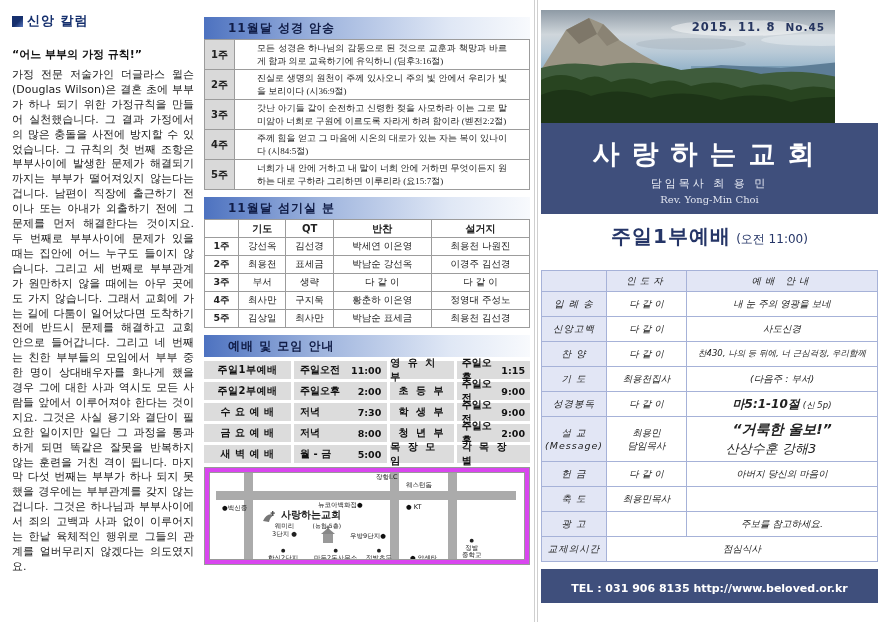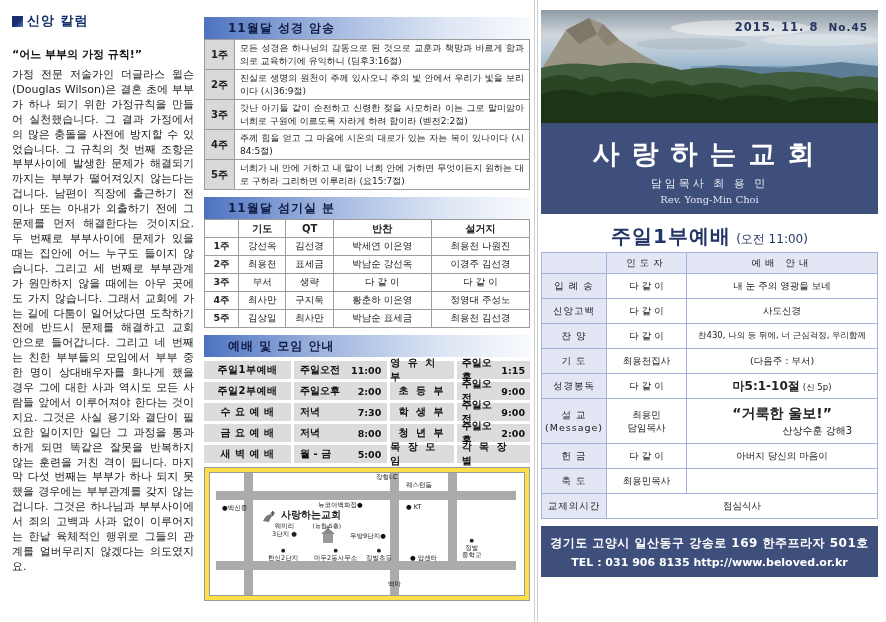--- a/index.html
+++ b/index.html
@@ -24,70 +24,70 @@
   .col-mid { position:absolute; left:204px; top:10px; width:326px; }
   .sec-hdr { height:22px; margin-top:7px;
     background:linear-gradient(to right,#4d72c0,#9db3dd 35%,#dfe7f5 75%,#f8fafd);
     color:#101c46; font-weight:bold; font-size:12px; line-height:22px;
     padding-left:24px; letter-spacing:1px; }
   .sec-hdr.first { margin-top:7px; }
 
   table.mem { width:100%; border-collapse:collapse; margin-top:0; }
   table.mem td { border:1px solid #9c9c9c; }
   table.mem td.wk { width:30px; background:#d9d9d9; text-align:center; font-weight:bold; font-size:10px; }
-  table.mem td.vs { background:#fff; font-size:9px; line-height:12.5px; padding:2px 5px; text-align:justify; }
+  table.mem td.vs { background:#fff; font-size:9px; line-height:12.5px; padding:2px 22px; text-align:justify;font-family:Liberation Serif, serif; }
 
   table.srv { width:100%; border-collapse:collapse; margin-top:0; font-size:9.5px;padding-left:12px; }
   table.srv td { border:1px solid #9c9c9c; text-align:center; height:18px; background:#fff; }
   table.srv tr.hd td { font-weight:bold; font-size:10px; }
   table.srv td.wk2 { width:34px; font-weight:bold; }
 
   .sched { margin-top:4px; }
   .sched .row { display:flex; gap:3px; margin-bottom:3px; }
   .sched .cell { background:#dcdcdc; height:18px; font-size:10px; font-weight:bold;
     display:flex; align-items:center; justify-content:center; color:#111; }
   .sched .c1 { width:88px; letter-spacing:0.5px; }
   .sched .c2 { width:94px; justify-content:space-between; padding:0 6px; }
   .sched .c3 { width:64px; letter-spacing:2px; }
   .sched .c4 { width:74px; justify-content:space-between; padding:0 5px; }
   .sched .c4.ctr, .sched .c2.ctr { letter-spacing:2px; }
   .sched .tm { font-size:9.5px; }
 
   
-  .map-outer { margin-top:4px; width:326px; height:134px; border:1px solid #999; background:#fde047; padding:4px; }
+  .map-outer { margin-top:4px; width:326px; height:98px; border:1px solid #999; background:#d946ef; padding:4px; }
   .map-inner { position:relative; width:100%; height:100%; border:1px solid #999; background:#fff; overflow:hidden; }
   .road { position:absolute; background:#ababab; }
   .mlab { position:absolute; font-size:6.5px; color:#111; white-space:nowrap; line-height:7.5px; }
   .mdot { font-size:5px; }
   .mstack { position:absolute; text-align:center; font-size:6.5px; line-height:7.5px; }
   .church-logo { position:absolute; left:52px; top:30px; display:flex; align-items:center; gap:3px; }
   .church-logo .nm { font-size:10px; font-weight:bold; color:#222; }
   .church-logo .fl { font-size:6px; display:block; text-align:right; }
 
   
   .col-right { position:absolute; left:541px; top:10px; width:337px; }
-  .photo { position:relative; width:337px; height:113px; overflow:hidden; }
+  .photo { position:relative; width:294px; height:113px; overflow:hidden; }
   .photo .date { position:absolute; top:10px; right:10px; color:#26355f; font-weight:bold; font-size:11.5px; letter-spacing:1px; }
   .photo .date .no { font-size:10.5px; margin-left:10px; }
   .navy { background:#3f4f7c; color:#fff; text-align:center; padding:10px 0 9px; }
   .navy .denom { font-size:11px; letter-spacing:5px; color:#e8ebf4; }
   .navy .cname { font-size:27px; font-weight:bold; letter-spacing:12px; margin-top:3px; color:#ffffff; }
   .navy .pastor { font-size:11px; letter-spacing:3px; margin-top:4px; color:#e8ebf4; }
   .navy .pastor-en { font-family:"DejaVu Serif", serif; font-size:10px; margin-top:3px; color:#dfe3ee; }
   .svc-title { text-align:center; margin-top:9px; color:#253567; }
   .svc-title .big { font-size:20px; font-weight:bold; letter-spacing:1px; }
   .svc-title .small { font-size:12px; font-weight:normal; }
 
-  table.order { width:100%; border-collapse:collapse; margin-top:2px; }
+  table.order { width:100%; border-collapse:collapse; margin-top:20px;font-style:italic; }
   table.order td { border:1px solid #a6b2d8; background:#fff; font-size:9.5px; text-align:center; color:#222; padding:2px 3px; }
   table.order td.lbl { width:64px; background:#e2e6f5; letter-spacing:1px; height:25px; }
   table.order td.ldr { width:80px; }
   table.order tr.hd td { background:#e2e6f5; font-weight:normal; letter-spacing:4px; height:21px; }
   table.order .msg-main { font-size:14px; font-weight:bold; }
-  table.order .msg-sub { display:block; font-size:10px; text-align:right; padding:1px 22px 0 0; }
+  table.order .msg-sub { display:block; font-size:13px; padding:1px 22px 0 0; }
   table.order .scr-main { font-size:12px; font-weight:bold; }
   table.order .scr-sub { font-size:8.5px; }
   table.order td.tall { height:45px; }
   table.order .two-line { line-height:13px; }
 
   .footer-band { background:#3f4f7c; color:#fff; text-align:center; margin-top:7px; padding:9px 0 8px; }
   .footer-band .addr { font-size:12px; font-weight:bold; letter-spacing:0.5px; }
   .footer-band .tel { font-size:11px; font-weight:bold; margin-top:4px; }
 </style>
 </head>
@@ -404,25 +404,29 @@
         <td class="lbl">헌    금</td>
         <td class="ldr">다 같 이</td>
         <td>아버지 당신의 마음이</td>
       </tr>
       <tr>
         <td class="lbl">축    도</td>
         <td class="ldr">최용민목사</td>
         <td></td>
       </tr>
       <tr>
+        <td class="lbl">광    고</td>
+        <td class="ldr"></td>
+        <td>주보를 참고하세요.</td>
+      </tr>
+      <tr>
         <td class="lbl">교제의시간</td>
         <td colspan="2">점심식사</td>
       </tr>
     </tbody>
       </table>
 
     <div class="footer-band">
-      <div class="addr">경기도 고양시 일산동구 강송로 169 한주프라자 501호</div>
       <div class="tel">TEL : 031 906 8135   http://www.beloved.or.kr</div>
     </div>
   </div>
 
 </div>
 
 </body></html>

